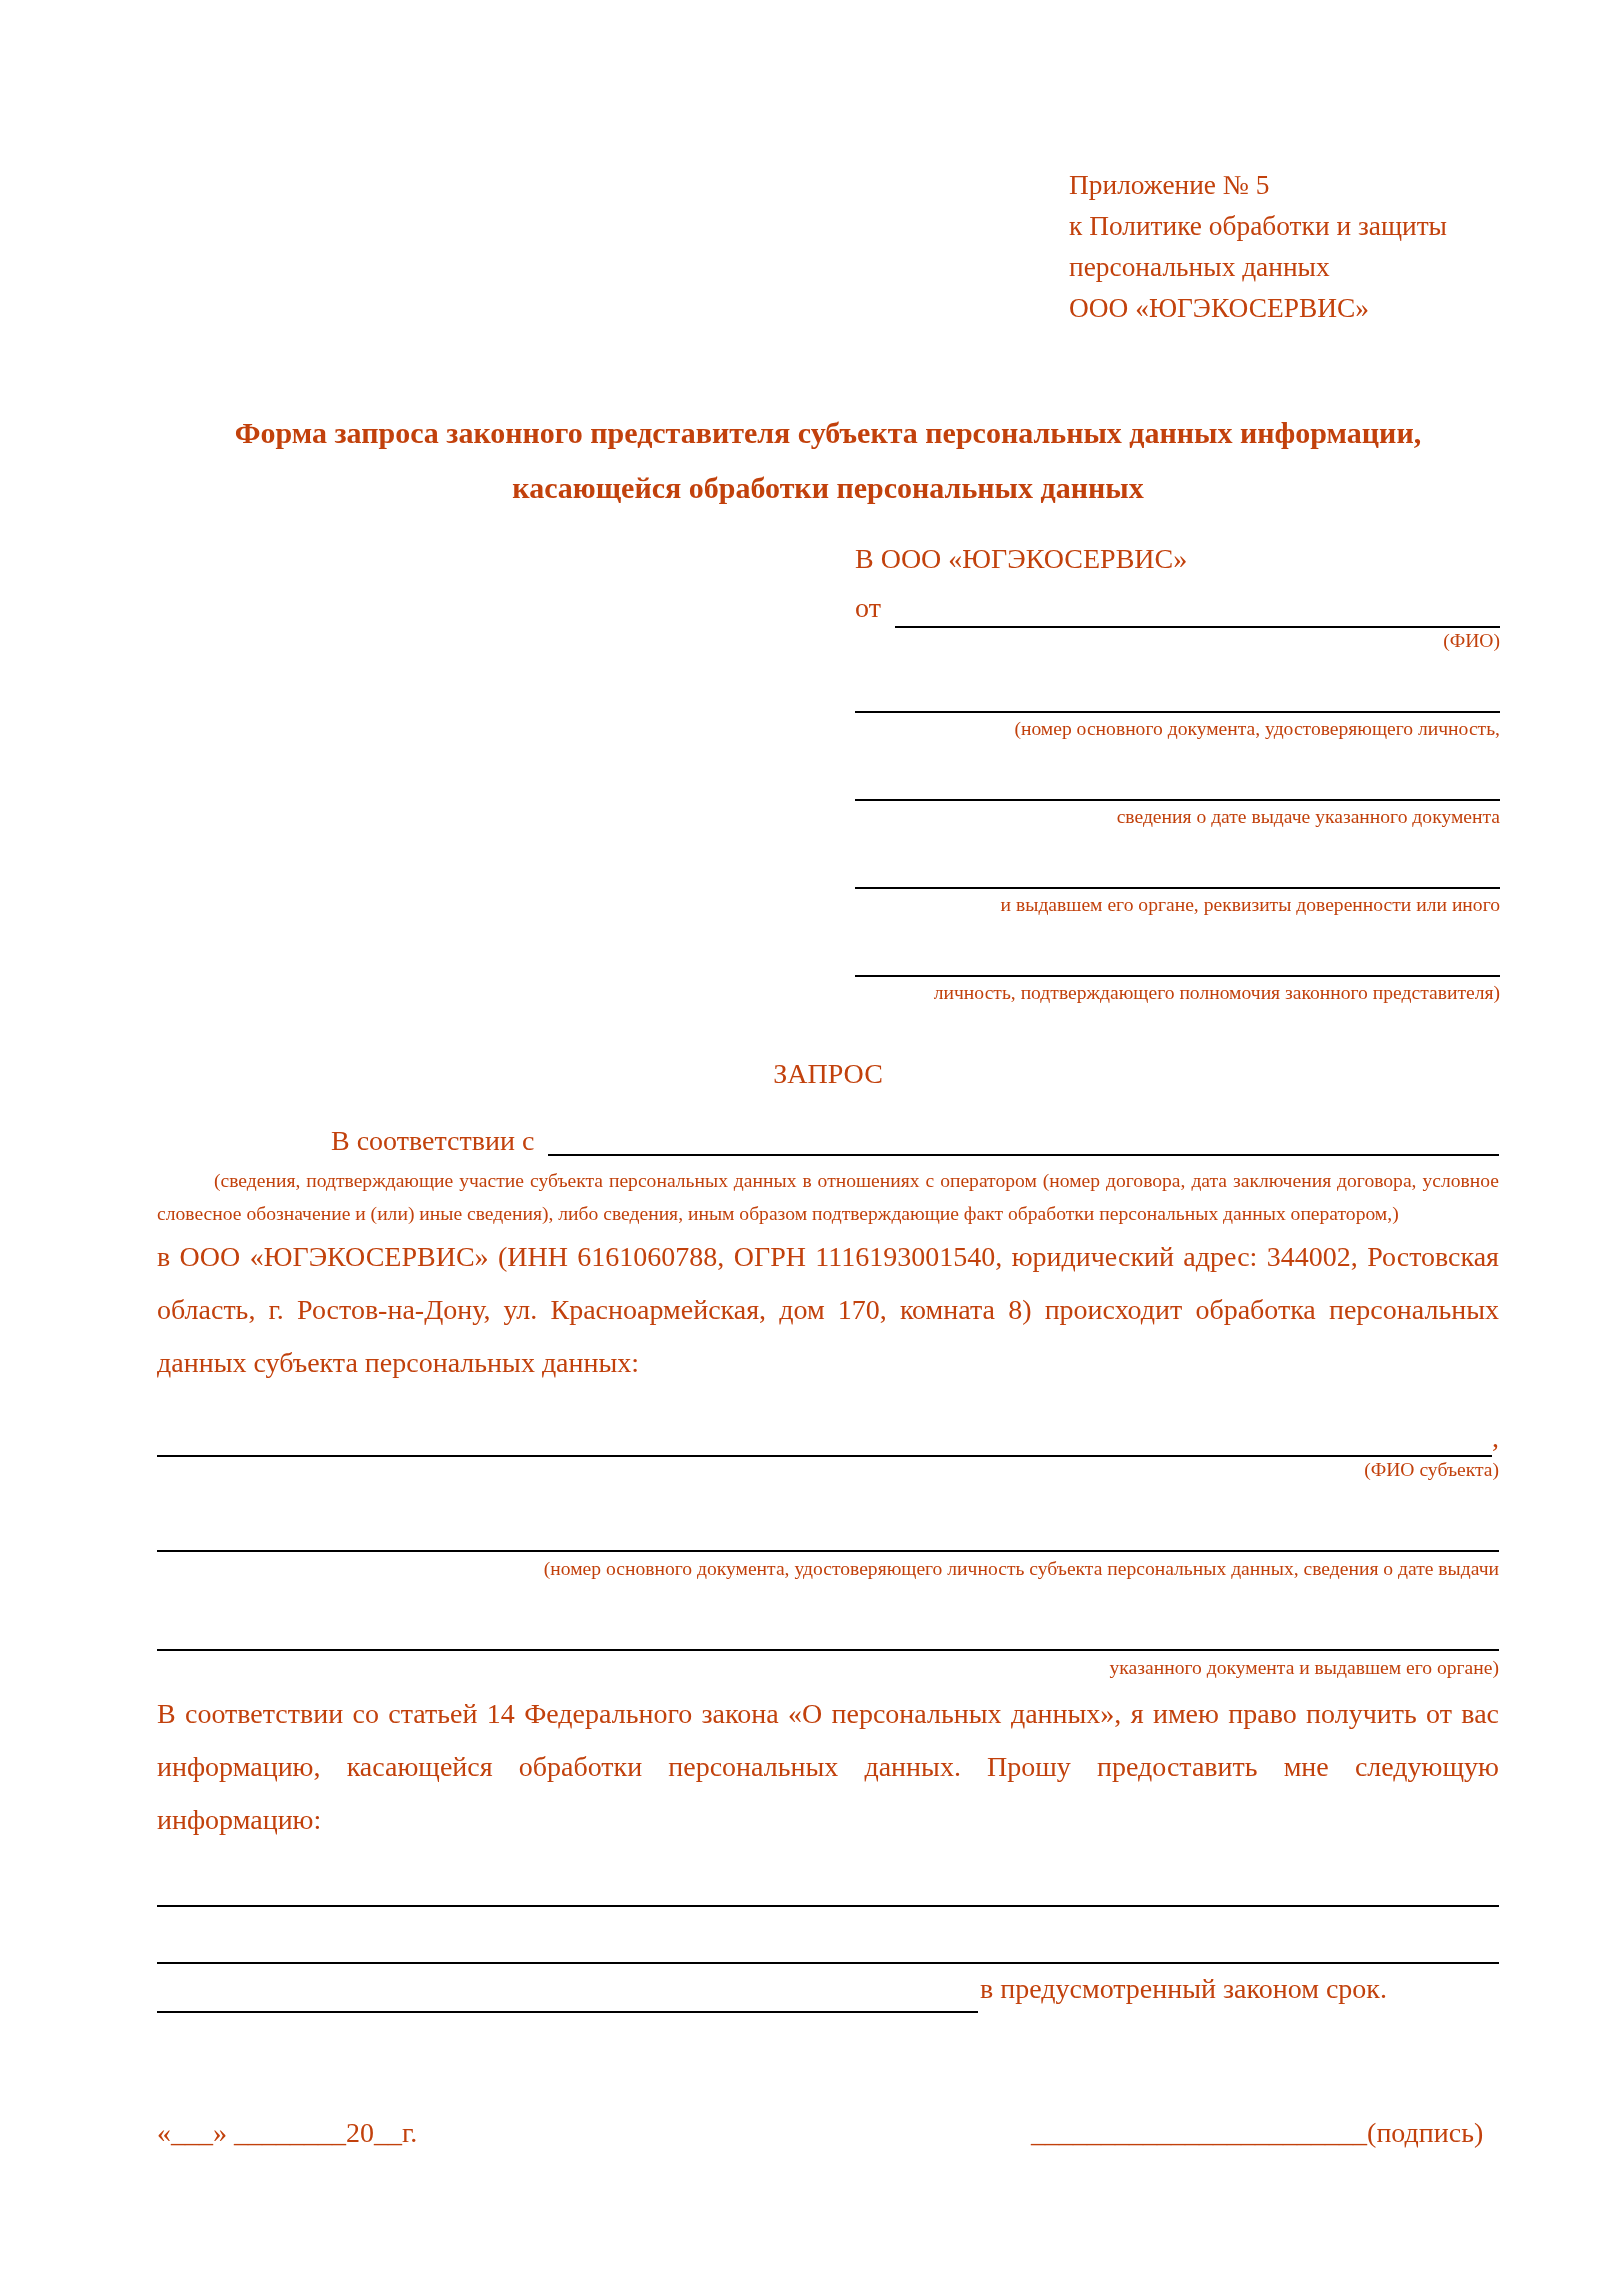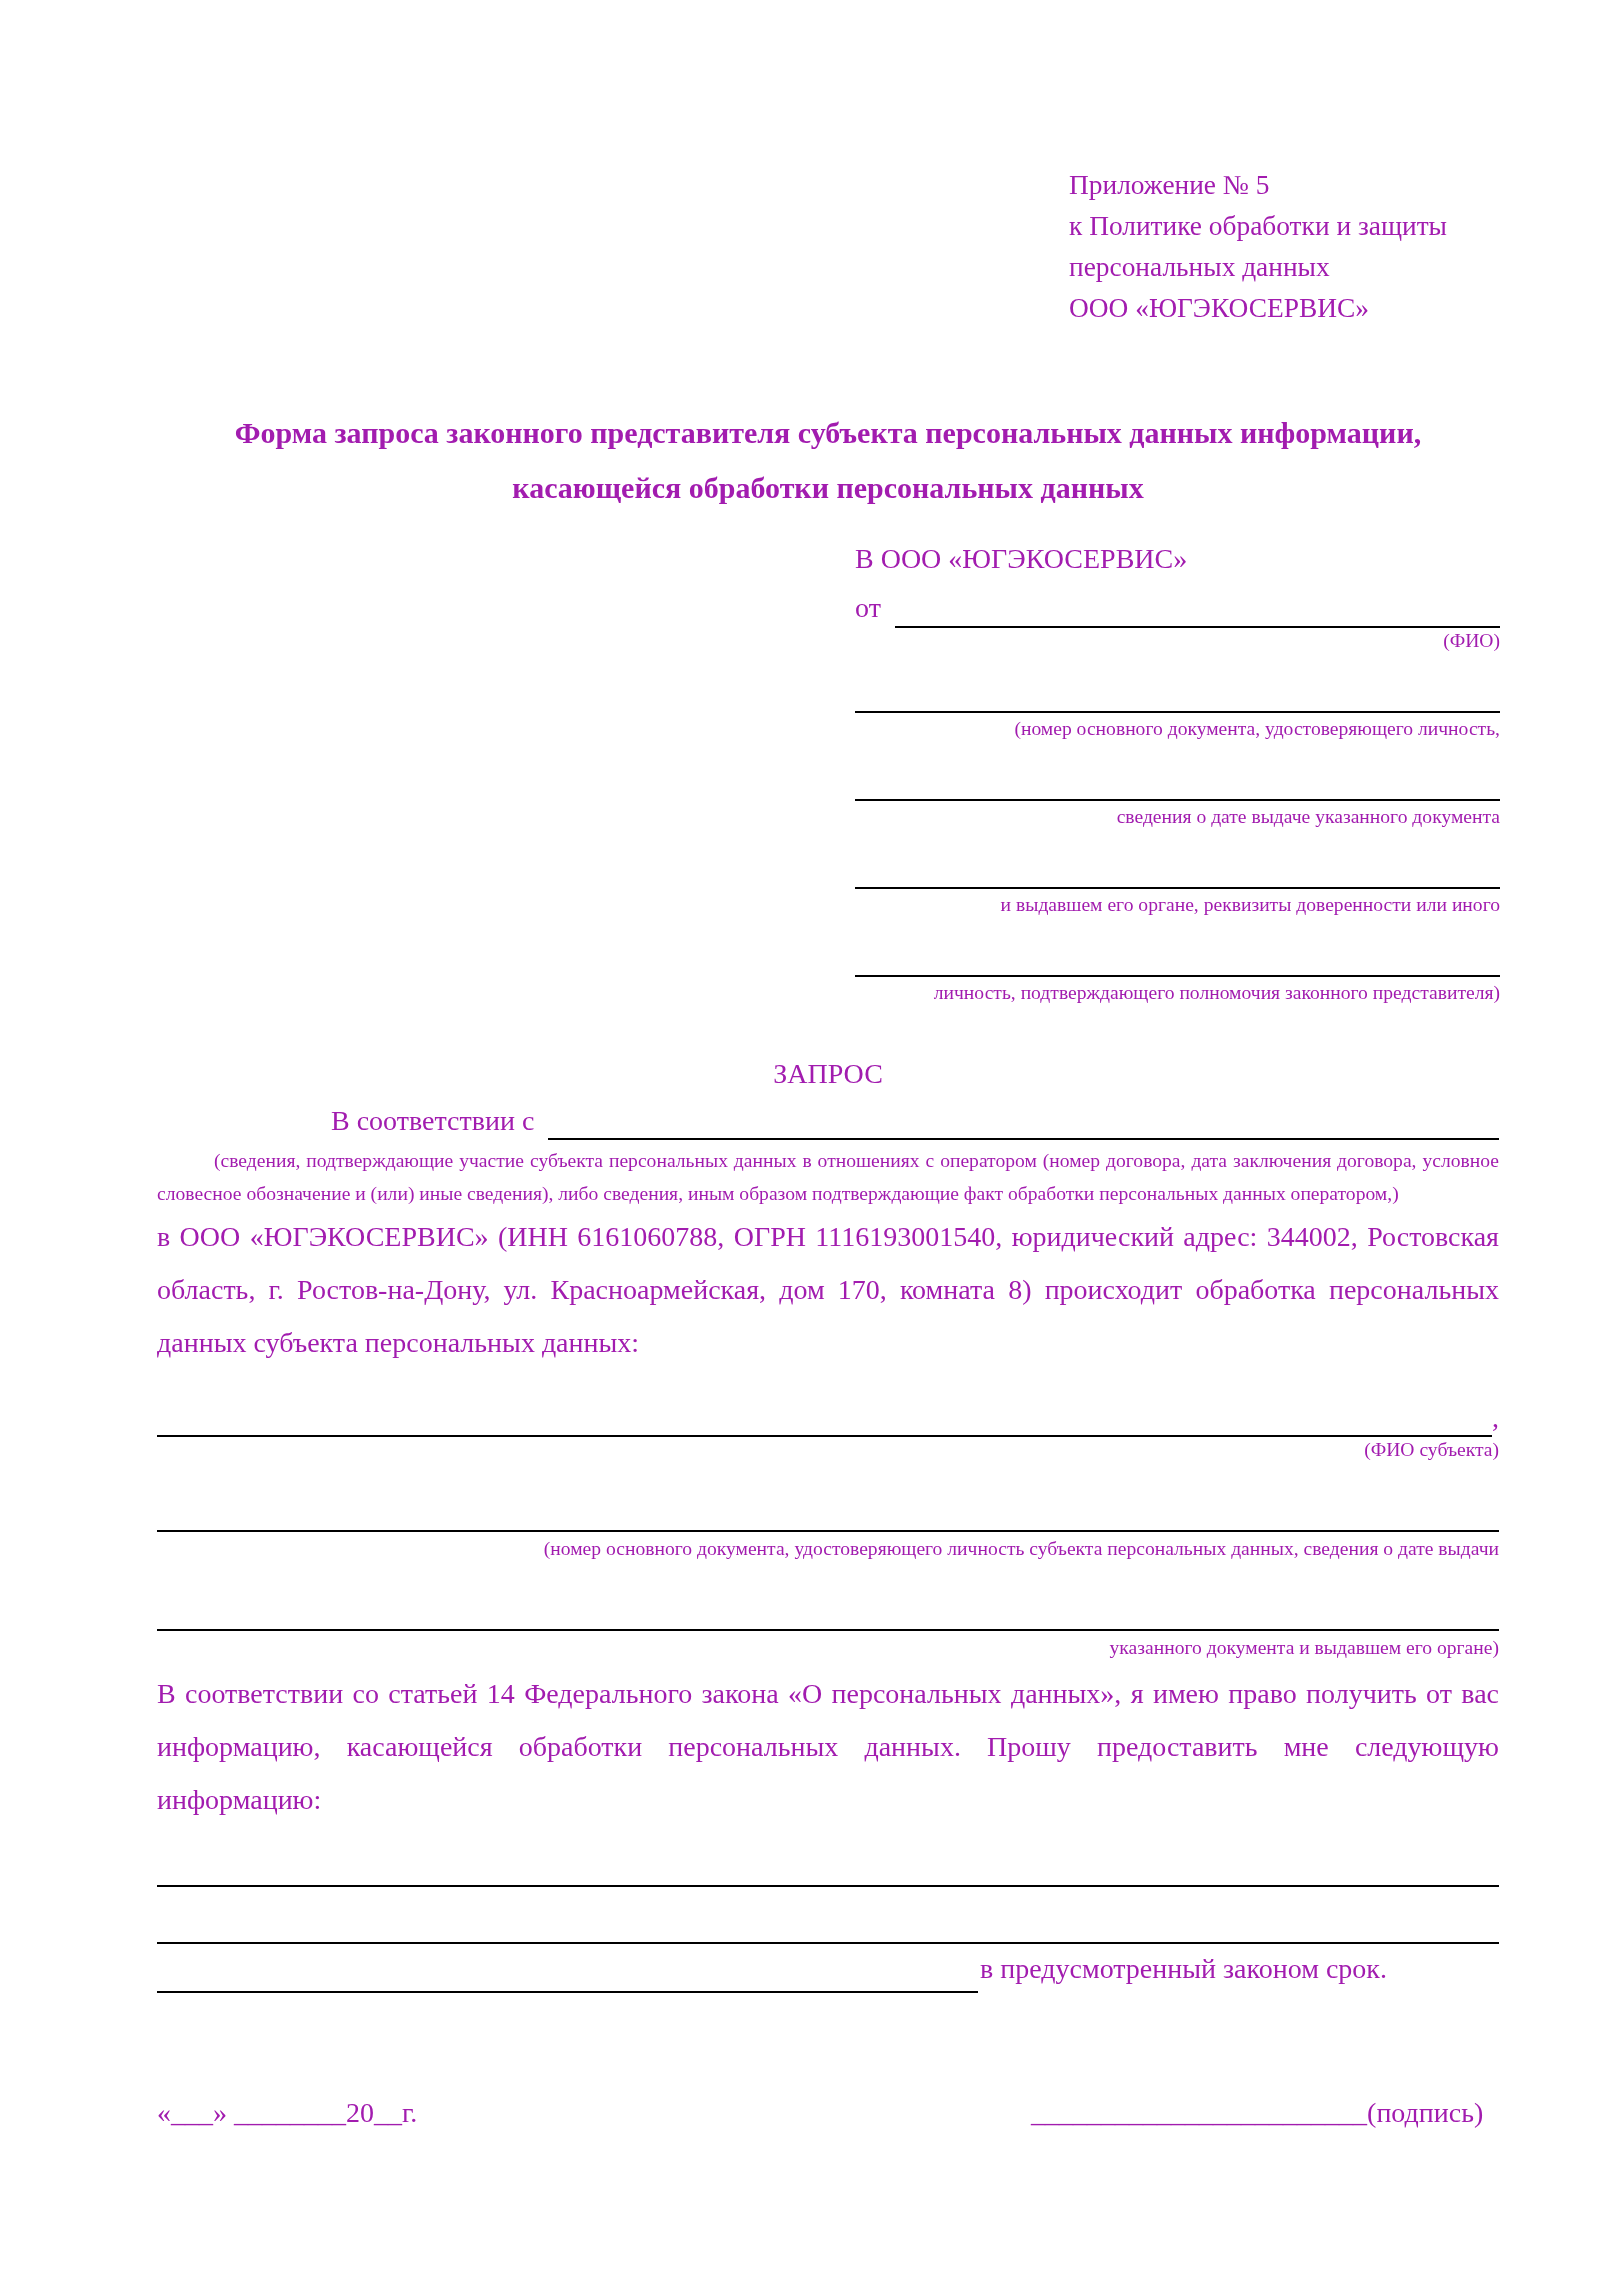--- a/index.html
+++ b/index.html
@@ -7,21 +7,21 @@
     padding: 0;
     background: #888;
   }
   .page {
     position: relative;
     width: 1621px;
     height: 2293px;
     margin: 0 auto;
     background: #ffffff;
     font-family: "Liberation Serif", "DejaVu Serif", serif;
-    color: #a21caf;
+    color: #c2410c;
     box-sizing: border-box;
     padding: 165px 122px 0 157px;
     overflow: hidden;
   }
   
   .annex {
     margin-left: 912px;
     font-size: 27.4px;
     line-height: 41px;
   }
@@ -66,22 +66,22 @@
   }
   
   .request-heading {
     margin-top: 45px;
     text-align: center;
     font-size: 28px;
     line-height: 43px;
   }
   .intro-line {
     display: flex;
-    align-items: center;
-    margin-top: 2px;
+    align-items: flex-start;
+    margin-top: 22px;
     height: 47px;
     font-size: 28px;
   }
   .intro-line .indent { width: 174px; flex: 0 0 auto; }
   .intro-line .lbl { padding-right: 13.7px; line-height: 47px; white-space: nowrap; }
   .small-note {
     font-size: 19.6px;
     line-height: 33px;
     text-align: justify;
     text-indent: 57px;

